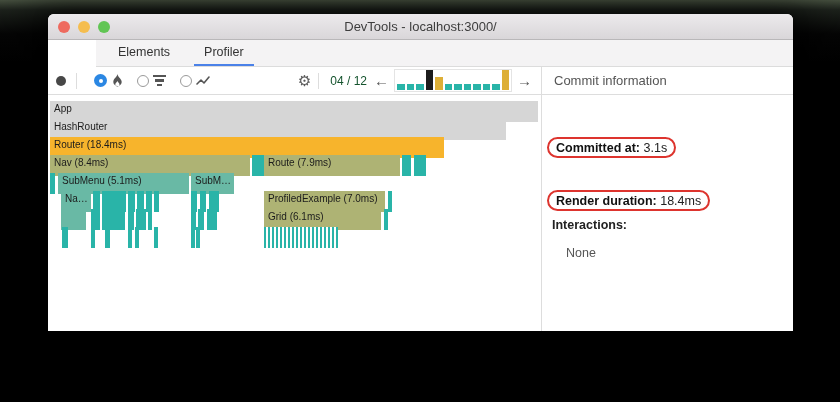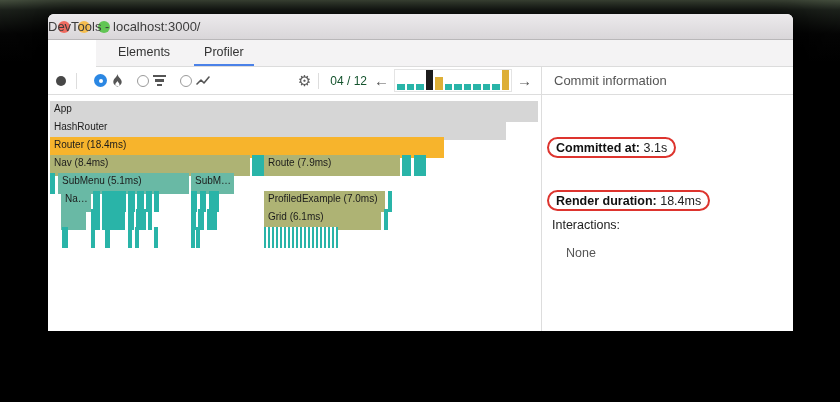--- a/index.html
+++ b/index.html
@@ -16,21 +16,21 @@
   
   #titlebar {
     position:absolute; left:0; top:0; right:0; height:26px;
     background:linear-gradient(180deg,#eceaec,#d9d6d9);
     border-bottom:1px solid #b9b7b9; border-radius:6px 6px 0 0;
   }
   .lights { position:absolute; left:10px; top:7px; display:flex; gap:8px; }
   .light { width:12px; height:12px; border-radius:50%; }
   #titlebar .title {
     position:absolute; left:0; right:0; top:0; height:26px; line-height:26px;
-    font-size:13px; color:#3d3d3d;
+    text-align:center; font-size:13px; color:#3d3d3d;
   }
   
   #tabbar {
     position:absolute; left:0; top:26px; right:0; height:27px;
     background:#f4f3f4; border-bottom:1px solid #dcdcdc;
     display:flex; align-items:stretch; padding-left:12px;margin-left:48px;
   }
   .tab {
     font-size:12.5px; color:#333; padding:0 10px; display:flex; align-items:center;
     border-bottom:2px solid transparent; cursor:default; margin-right:14px;
@@ -75,21 +75,21 @@
     height:28px; border-bottom:1px solid #ddd; display:flex; align-items:center;
     padding-left:12px; font-size:13px; color:#555;
   }
   #right-body { padding:10px 10px 0 10px; font-size:12.5px; color:#222; }
   .annotated {
     display:inline-block; border:2px solid #dd342e; border-radius:11px;
     padding:1.5px 7px; margin-left:-5px;
   }
   .info-line { margin-bottom:7px;margin-top:32px; }
   .info-line b { font-weight:bold; color:#111; }
-  .interactions-label { font-weight:normal; margin-top:4px; }
+  .interactions-label { font-weight:bold; margin-top:4px; }
   .interactions-value { margin:14px 0 0 14px; color:#555; }
 </style>
 </head>
 <body>
 
 <div id="window">
 
   <div id="titlebar">
     <div class="lights">
       <span class="light" style="background:#ee6a5f"></span>

